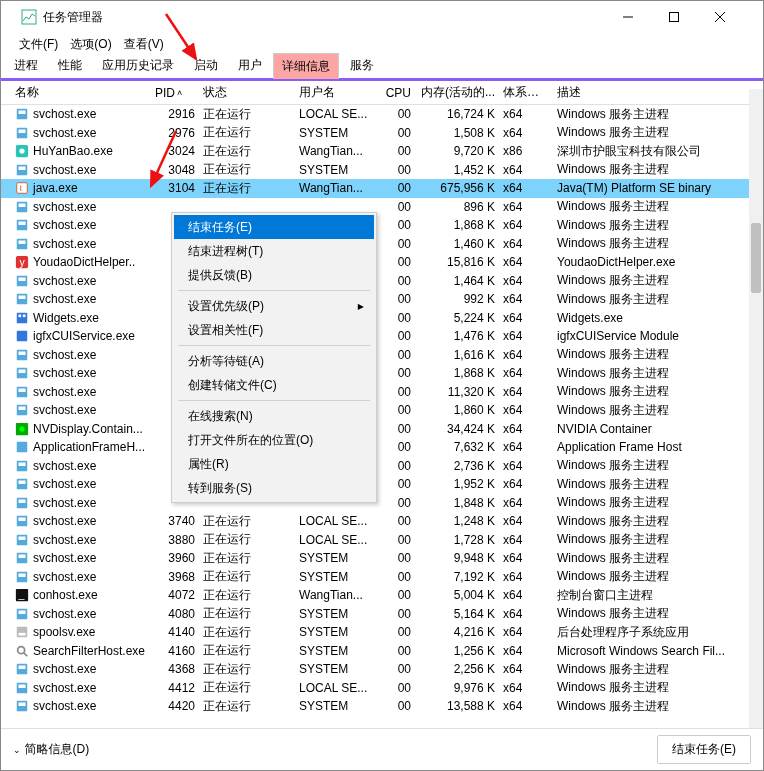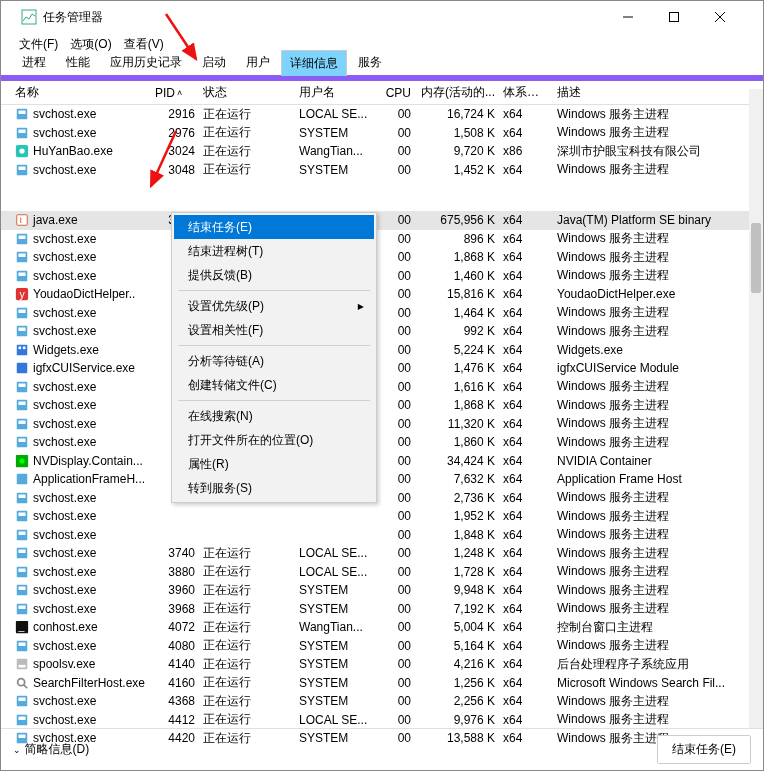--- a/index.html
+++ b/index.html
@@ -5,38 +5,38 @@
 * { margin: 0; padding: 0; box-sizing: border-box; font-family: "Microsoft YaHei", "Segoe UI", sans-serif; font-size: 12px; }
 body { background: #fff; width: 764px; height: 771px; border: 1px solid #888; position: relative; overflow: hidden; }
 .titlebar { height: 32px; display: flex; align-items: center; padding: 0 20px; }
 .titlebar .icon { width: 16px; height: 16px; margin-right: 6px; }
 .titlebar .title { flex: 1; }
 .win-controls { display: flex; gap: 0; }
 .win-btn { width: 46px; height: 32px; display: flex; align-items: center; justify-content: center; }
 .win-btn svg { width: 10px; height: 10px; }
 .menubar { height: 22px; display: flex; align-items: center; padding: 0 18px; gap: 12px; }
 .menubar span { cursor: default; }
-.tabs { height: 26px; display: flex; align-items: flex-end; border-bottom: 6px solid #8b5cf6; padding-left: 12px; gap: 2px; }
+.tabs { height: 26px; display: flex; align-items: flex-end; border-bottom: 3px solid #8b5cf6; padding-left: 4px; gap: 2px; }
 .tab { padding: 4px 8px; border: 1px solid transparent; border-bottom: none; position: relative; }
-.tab.active { border-color: #ccc; background: #7dd3fc; top: 1px; }
+.tab.active { border-color: #ccc; background: #fca5a5; top: 1px; }
 .headers { height: 24px; display: flex; align-items: center; border-bottom: 1px solid #e0e0e0; background: #fff; padding-left: 10px; }
 .headers .col { padding: 0 4px; white-space: nowrap; overflow: hidden; text-overflow: ellipsis; }
 .col-name { width: 140px; }
 .col-pid { width: 48px; text-align: right; padding-right: 6px; }
 .col-status { width: 96px; }
 .col-user { width: 86px; }
 .col-cpu { width: 34px; text-align: right; }
 .col-mem { width: 84px; text-align: right; }
 .col-arch { width: 54px; }
 .col-desc { flex: 1; }
 .headers .col-pid { display: flex; align-items: center; justify-content: flex-start; gap: 2px; }
 .rows { position: relative; }
 .row { height: 18.5px; display: flex; align-items: center; padding-left: 10px; }
 .row .col { padding: 0 4px; white-space: nowrap; overflow: hidden; text-overflow: ellipsis; }
-.row.selected { background: #e5e5e5; margin-top: 32px; }
+.row.selected { background: #7dd3fc; }
 .proc-icon { width: 14px; height: 14px; margin-right: 4px; display: inline-flex; align-items: center; justify-content: center; flex-shrink: 0; }
 .col-name { display: flex; align-items: center; }
 .context-menu { position: absolute; left: 170px; top: 211px; width: 206px; background: #f2f2f2; border: 1px solid #ccc; box-shadow: 2px 2px 4px rgba(0,0,0,0.2); z-index: 100; padding: 2px; }
 .context-menu .mi { height: 24px; display: flex; align-items: center; padding: 0 14px; position: relative; }
 .context-menu .mi.selected { background: #0078d7; color: #fff; }
 .context-menu .mi.sub::after { content: "▶"; position: absolute; right: 10px; font-size: 8px; }
 .context-menu .sep { height: 1px; background: #d0d0d0; margin: 3px 4px; }
 .footer { position: absolute; bottom: 0; left: 0; right: 0; height: 42px; border-top: 1px solid #e0e0e0; display: flex; align-items: center; padding: 0 12px; }
 .footer .less { display: flex; align-items: center; gap: 4px; }
 .footer .spacer { flex: 1; }

